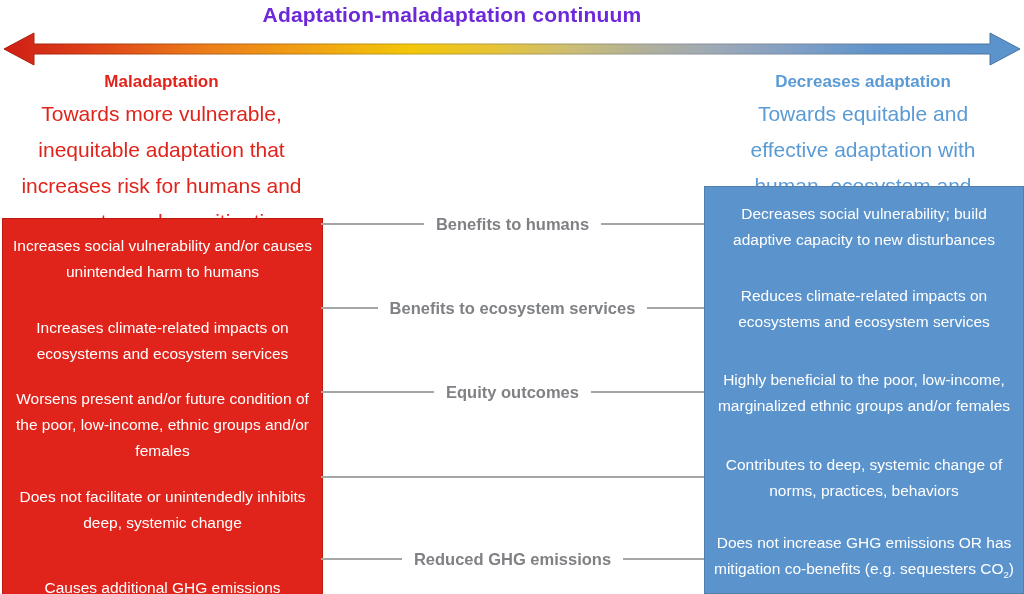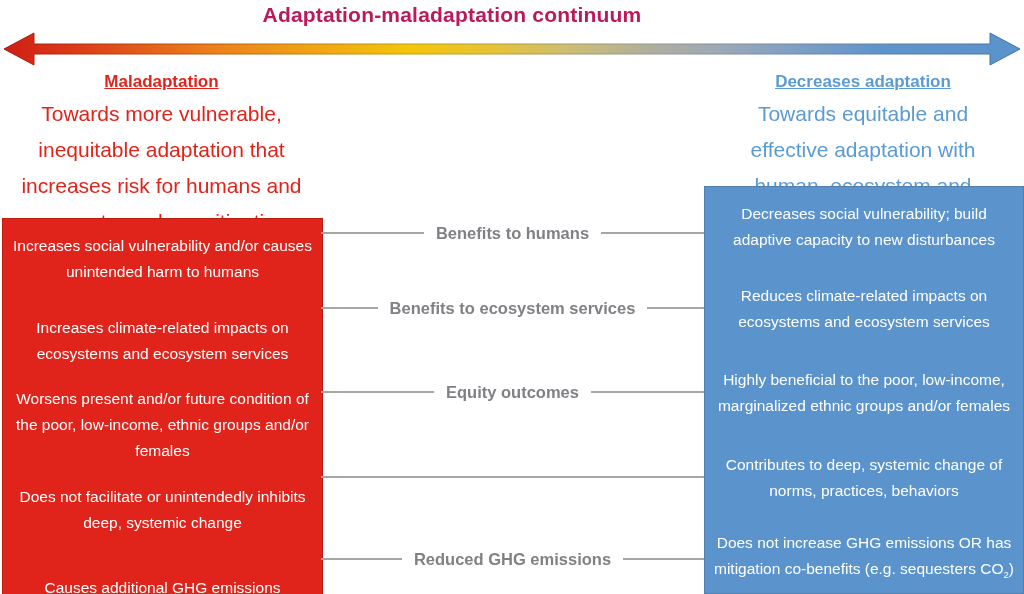--- a/index.html
+++ b/index.html
@@ -2,27 +2,27 @@
 <html><head>
 <meta charset="utf-8">
 <style>
   html,body{margin:0;padding:0;background:#ffffff;}
   .canvas{
     position:relative;width:1024px;height:594px;background:#ffffff;overflow:hidden;
     font-family:"Liberation Sans","DejaVu Sans",sans-serif;
   }
   .title{
     position:absolute;top:3px;left:0;width:904px;text-align:center;
-    font-size:21px;font-weight:bold;color:#be185d;letter-spacing:0.2px;
+    font-size:21px;font-weight:bold;color:#6d28d9;letter-spacing:0.2px;
   }
   .arrow-wrap{position:absolute;top:31px;left:4px;width:1016px;height:36px;}
   .hdr{position:absolute;top:72px;text-align:center;}
   .hdr-left{left:2px;width:319px;}
   .hdr-right{left:704px;width:318px;}
-  .hdr-title{font-size:17px;font-weight:bold;margin-bottom:4px;text-decoration:underline;}
+  .hdr-title{font-size:17px;font-weight:bold;margin-bottom:4px;}
   .hdr-left .hdr-title,.hdr-left .hdr-desc{color:#e0241b;}
   .hdr-right .hdr-title,.hdr-right .hdr-desc{color:#5b9bd5;}
   .hdr-desc{font-size:21px;line-height:36px;margin:0 auto;}
   .hdr-left .hdr-desc{max-width:300px;}
   .hdr-right .hdr-desc{max-width:266px;}
   .box{position:absolute;top:186px;height:406px;}
   .box-red{left:2px;width:319px;background:#e0241b;border:1px solid #bb1a11;margin-top:32px;}
   .box-blue{left:704px;width:318px;background:#5b93cc;border:1px solid #527fae;}
   .band{
     position:absolute;left:0;width:100%;display:flex;align-items:center;justify-content:center;
@@ -31,21 +31,21 @@
   }
   .r1{top:0;height:80px;}
   .r2{top:80px;height:84px;}
   .r3{top:164px;height:84px;}
   .r4{top:248px;height:85px;}
   .r5{top:333px;height:72px;}
   .center-col{position:absolute;left:321px;top:186px;width:383px;height:406px;}
   .crit-row{
     position:absolute;left:0;width:100%;height:26px;display:flex;align-items:center;
   }
-  .c1{top:34px;}  
+  .c1{top:25px;}  
   .c2{top:109px;} 
   .c3{top:193px;} 
   .c4{top:278px;} 
   .c5{top:360px;} 
   .cline{flex:1 1 auto;height:1.5px;background:#a6a6a6;}
   .clabel{
     flex:0 0 auto;padding:0 12px;font-size:16.5px;font-weight:bold;color:#7f8184;
     white-space:nowrap;
   }
   sub{font-size:0.62em;line-height:0;}

